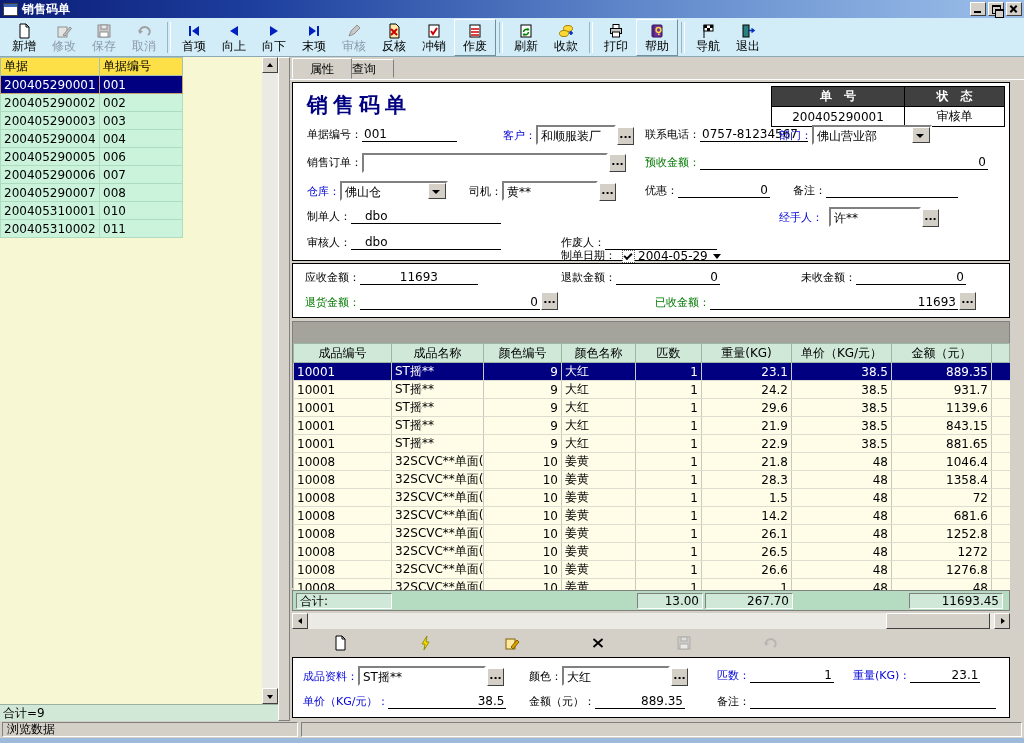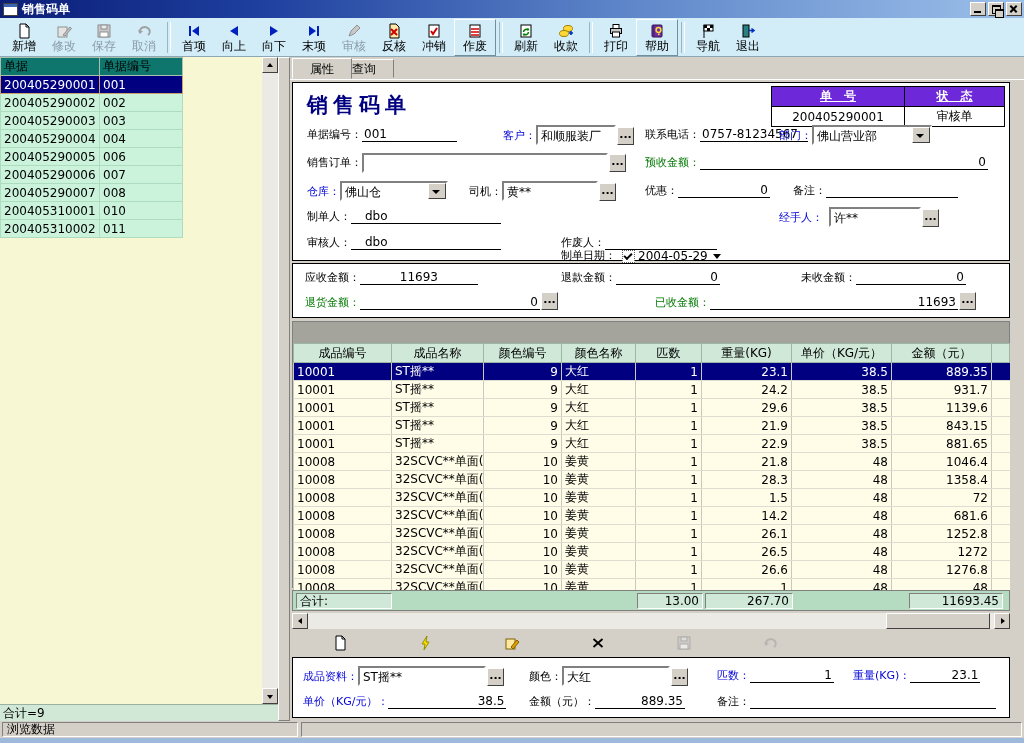--- a/index.html
+++ b/index.html
@@ -26,21 +26,21 @@
     border-bottom:1px solid #8ca8b4;display:flex;align-items:stretch;padding:1px 2px 0 4px;box-sizing:border-box;}
   .tbtn{width:40px;display:flex;flex-direction:column;align-items:center;justify-content:center;gap:0;}
   .tbtn .tlabel{font-size:12px;line-height:13px;white-space:nowrap;}
   .tbtn.disabled .tlabel{color:#8a9aaa;}
   .tbtn.raised{border:1px solid;border-color:#fff #7090a0 #7090a0 #fff;}
   .tsep{width:2px;margin:3px 3px;border-left:1px solid #9ab4c0;border-right:1px solid #fff;}
   .ticon{height:17px;display:flex;align-items:center;justify-content:center;}
   
   #sidebar{left:0;top:57px;width:278px;height:647px;background:#f7f7d4;overflow:hidden;}
   #doclist{border-collapse:collapse;table-layout:fixed;width:168px;}
-  #doclist th{width:92px;background:#0f766e;border:1px solid #a8c0ae;font-weight:normal;
+  #doclist th{width:92px;background:#fde047;border:1px solid #a8c0ae;font-weight:normal;
     text-align:left;font-size:12px;height:15px;padding:0 3px;}
   #doclist th+th{width:76px;}
   #doclist td{background:#cbf3dc;border:1px solid #aedcbf;font-size:12px;height:17px;padding:0 3px;white-space:nowrap;overflow:hidden;}
   #doclist tr.selected td{background:#000080;color:#fff;border-color:#c8a26a;}
   #sidefooter{left:0;top:704px;width:278px;height:17px;background:#d2e8d6;border-top:1px solid #9ab0a0;
     font-size:12px;line-height:16px;padding-left:3px;box-sizing:border-box;}
   
   .sbar-v{position:absolute;width:16px;background:#eceae4;}
   .sbtn{position:absolute;width:16px;height:16px;background:#d4d0c8;border:1px solid;border-color:#fff #404040 #404040 #fff;box-sizing:border-box;}
   .tri{width:0;height:0;position:absolute;}
@@ -54,21 +54,21 @@
   #tabstrip{position:absolute;left:0;top:0;width:734px;height:22px;border-bottom:1px solid #fff;}
   .tab{position:absolute;top:2px;height:19px;padding:0 17px;background:#d4d0c8;
        border:1px solid;border-color:#fff #808080 transparent #fff;line-height:19px;font-size:12px;box-sizing:border-box;}
   .tab.active{top:1px;height:21px;z-index:2;line-height:20px;}
   
   .panel{position:absolute;background:#fff;border:1px solid #000;box-sizing:border-box;}
   #formpanel{left:2px;top:25px;width:718px;height:179px;}
   #formtitle{position:absolute;left:14px;top:8px;font-size:21px;font-weight:bold;color:#000080;letter-spacing:5px;}
   #doctable{position:absolute;left:478px;top:3px;border-collapse:collapse;}
   #doctable td{border:1px solid #000;text-align:center;font-size:12px;height:20px;box-sizing:border-box;}
-  #doctable .hd{background:#6d28d9;color:#fff;font-weight:bold;width:133px;text-decoration:underline;}
+  #doctable .hd{background:#404040;color:#fff;font-weight:bold;width:133px;}
   #doctable .hd+.hd{width:100px;}
   .fg{position:absolute;display:flex;align-items:flex-end;white-space:nowrap;}
   .lbl{font-weight:normal;font-size:11px;}
   .lbl.blue{color:#0000d8;} .lbl.green{color:#007800;}
   .uval{display:inline-block;border-bottom:1px solid #000;font-size:12px;height:15px;line-height:15px;
         vertical-align:bottom;padding:0 2px;box-sizing:border-box;}
   .uval.r{text-align:right;} 
   .sunken{border:2px solid;border-color:#808080 #fff #fff #808080;background:#fff;box-sizing:border-box;}
   .combo{position:relative;height:20px;padding:1px 18px 0 3px;font-size:12px;}
   .combo .cbtn{position:absolute;right:0;top:0;bottom:0;width:16px;background:#d4d0c8;

